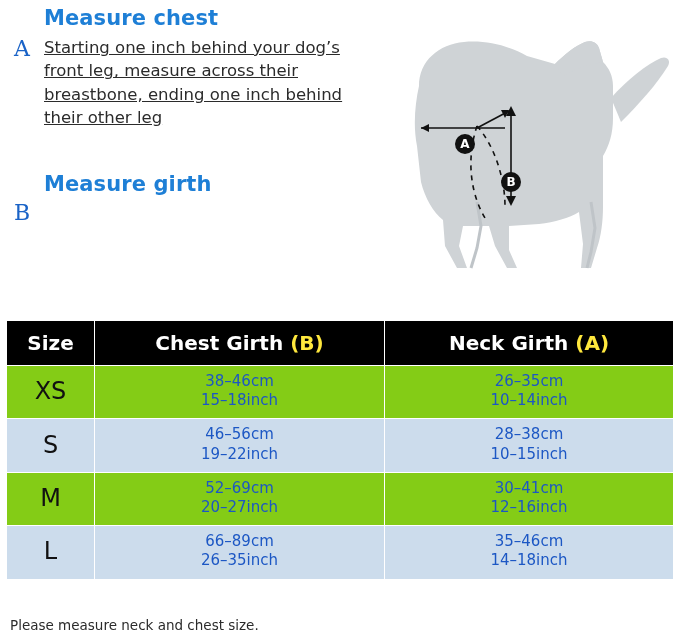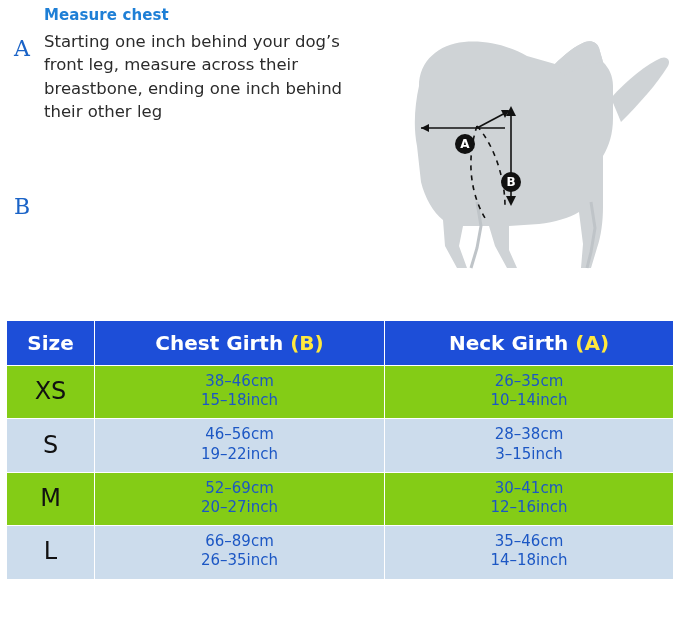--- a/index.html
+++ b/index.html
@@ -35,32 +35,33 @@
     position: absolute;
     left: 8px;
     font-size: 22px;
     color: #1a63c7;
     font-weight: 400;
     font-family: "DejaVu Serif", serif;
   }
   .letter.a { top: 30px; }
   .letter.b { top: 28px; }
   .instr-title {
-    font-size: 15px;
+    font-size: 21px;
     color: #1e7fd6;
     font-weight: bold;
     margin: 0 0 6px 0;
     letter-spacing: 0.1px;
   }
   .instr-text {
     font-size: 16.5px;
     color: #2b2b2b;
     line-height: 1.42;
     margin: 0;
     max-width: 310px;
+    text-decoration: underline;
   }
 
   
   .dog-wrap {
     position: absolute;
     right: 0; top: 6px;
     width: 320px;
     height: 300px;
   }
   .dog-wrap svg { display: block; }
@@ -68,21 +69,21 @@
   
   .size-table {
     position: absolute;
     left: 6px;
     top: 320px;
     width: 667px;
     border-collapse: collapse;
     table-layout: fixed;
   }
   .size-table th {
-    background: #1d4ed8;
+    background: #000000;
     color: #ffffff;
     font-size: 20px;
     font-weight: bold;
     padding: 10px 0;
     border: 1px solid #ffffff;
     text-align: center;
   }
   .size-table th.size-col { width: 88px; }
   .size-table th.chest-col { width: 290px; }
   .size-table th.neck-col { width: 289px; }
@@ -136,20 +137,21 @@
   <div class="instructions">
 
     <div class="instr-block first">
       <div class="letter a">A</div>
       <h2 class="instr-title">Measure chest</h2>
       <p class="instr-text">Starting one inch behind your dog’s front leg, measure across their breastbone, ending one inch behind their other leg</p>
     </div>
 
     <div class="instr-block second">
       <div class="letter b">B</div>
+      <h2 class="instr-title">Measure girth</h2>
     </div>
 
   </div>
 
   <div class="dog-wrap">
     <svg width="320" height="300" viewBox="0 0 320 300" xmlns="http://www.w3.org/2000/svg">
       <g>
 
         <path d="M60,80
                  C 60,55 80,38 105,36
@@ -242,21 +244,21 @@
         </td>
       </tr>
       <tr class="row-dark">
         <td class="cell-size">S</td>
         <td class="cell-val">
           <div>46–56cm</div>
           <div>19–22inch</div>
         </td>
         <td class="cell-val">
           <div>28–38cm</div>
-          <div>3–15inch</div>
+          <div>10–15inch</div>
         </td>
       </tr>
       <tr class="row-light">
         <td class="cell-size">M</td>
         <td class="cell-val">
           <div>52–69cm</div>
           <div>20–27inch</div>
         </td>
         <td class="cell-val">
           <div>30–41cm</div>
@@ -271,15 +273,16 @@
         </td>
         <td class="cell-val">
           <div>35–46cm</div>
           <div>14–18inch</div>
         </td>
       </tr>
     </tbody>
   </table>
 
   <div class="footnote">
+    <div>Please measure neck and chest size.</div>
   </div>
 
 </div>
 
 </body></html>

